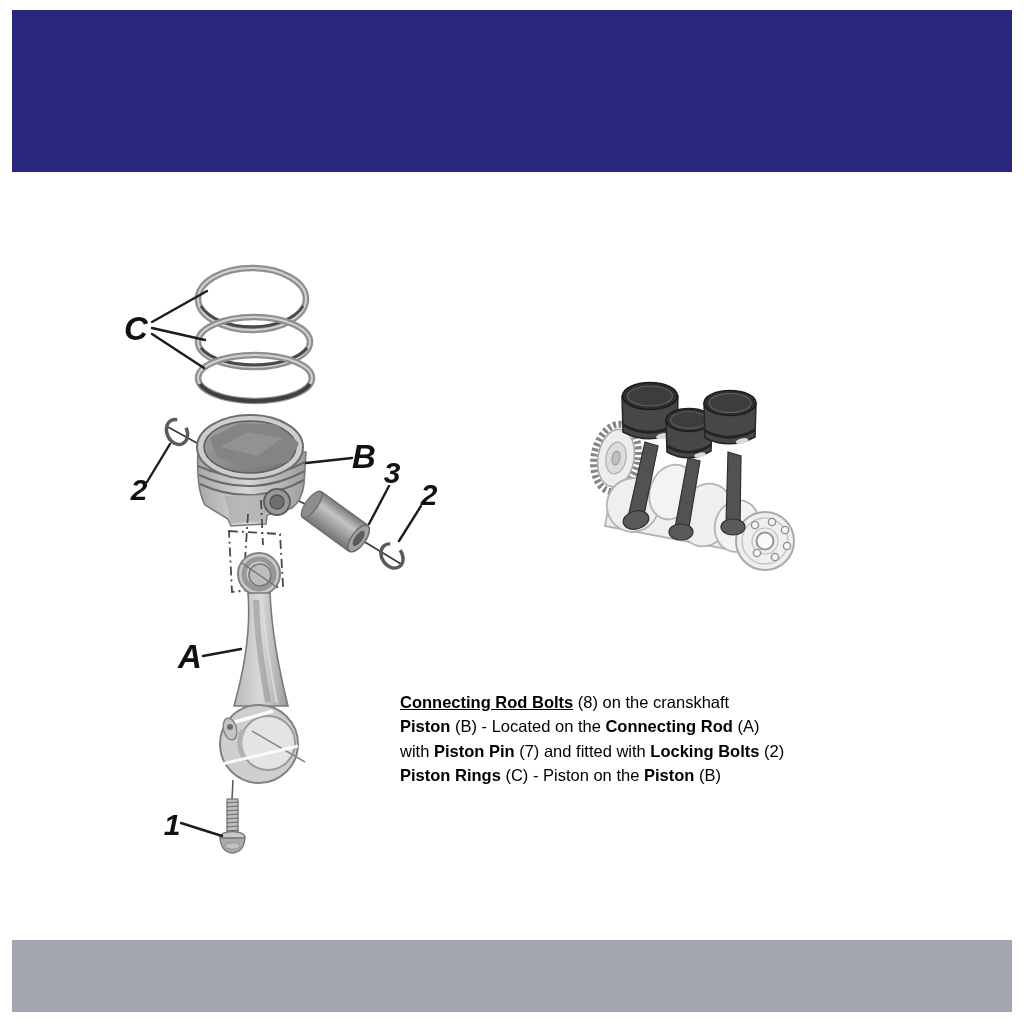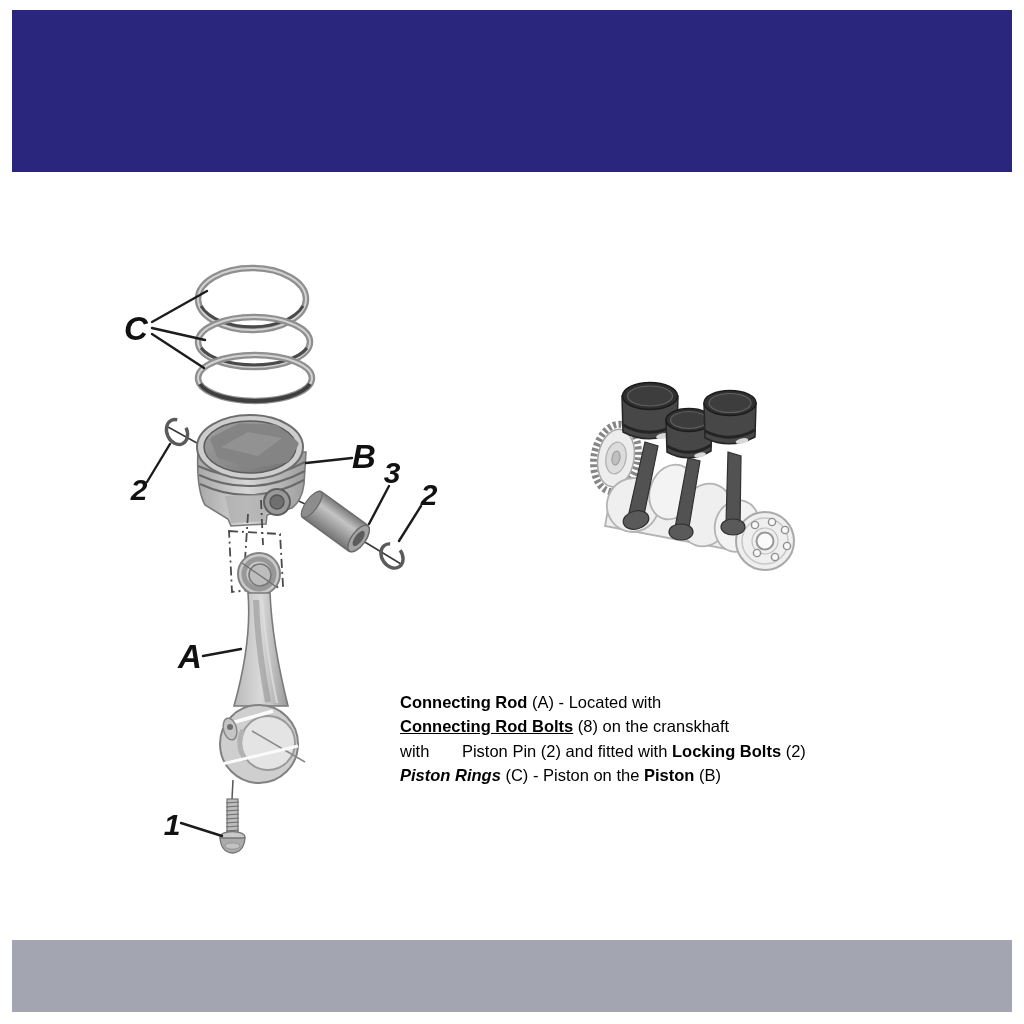--- a/index.html
+++ b/index.html
@@ -242,17 +242,17 @@
         <path d="M 705,431 Q 730,444 755,430" fill="none" stroke="#242424" stroke-width="3"></path>
         <ellipse cx="730" cy="403" rx="26" ry="12.5" fill="#303030" stroke="#1c1c1c" stroke-width="1.5"></ellipse>
         <ellipse cx="730" cy="403" rx="21" ry="9.5" fill="#3d3d3d" stroke="#616161" stroke-width="1.2"></ellipse>
         <ellipse cx="742" cy="441" rx="6.5" ry="2.6" fill="#d9d9d9" transform="rotate(-12 742 441)"></ellipse>
       </g>
     </g>
   </g>
 </svg>
 
 <div class="description-block">
-    <div class="desc-line"><span style="font-weight: bold;">Connecting Rod</span><span> (A) - Located with</span></div>
     <div class="desc-line"><span style="font-weight: bold; text-decoration: underline;">Connecting Rod Bolts</span><span> (8) on the cranskhaft</span></div>
-    <div class="desc-line"><span>with </span><span style="font-weight: normal; margin-left: 28px;">Piston Pin</span><span> (2) and fitted with </span><span style="font-weight: bold;">Locking Bolts</span><span> (2)</span></div>
-    <div class="desc-line"><span style="font-weight: bold; font-style: italic;">Piston Rings</span><span> (C) - Piston on the </span><span style="font-weight: bold;">Piston</span><span> (B)</span></div>
+    <div class="desc-line"><span style="font-weight: bold;">Piston</span><span> (B) - Located on the </span><span style="font-weight: bold;">Connecting Rod</span><span> (A)</span></div>
+    <div class="desc-line"><span>with </span><span style="font-weight: bold;">Piston Pin</span><span> (7) and fitted with </span><span style="font-weight: bold;">Locking Bolts</span><span> (2)</span></div>
+    <div class="desc-line"><span style="font-weight: bold;">Piston Rings</span><span> (C) - Piston on the </span><span style="font-weight: bold;">Piston</span><span> (B)</span></div>
   </div>
 
 </body></html>

